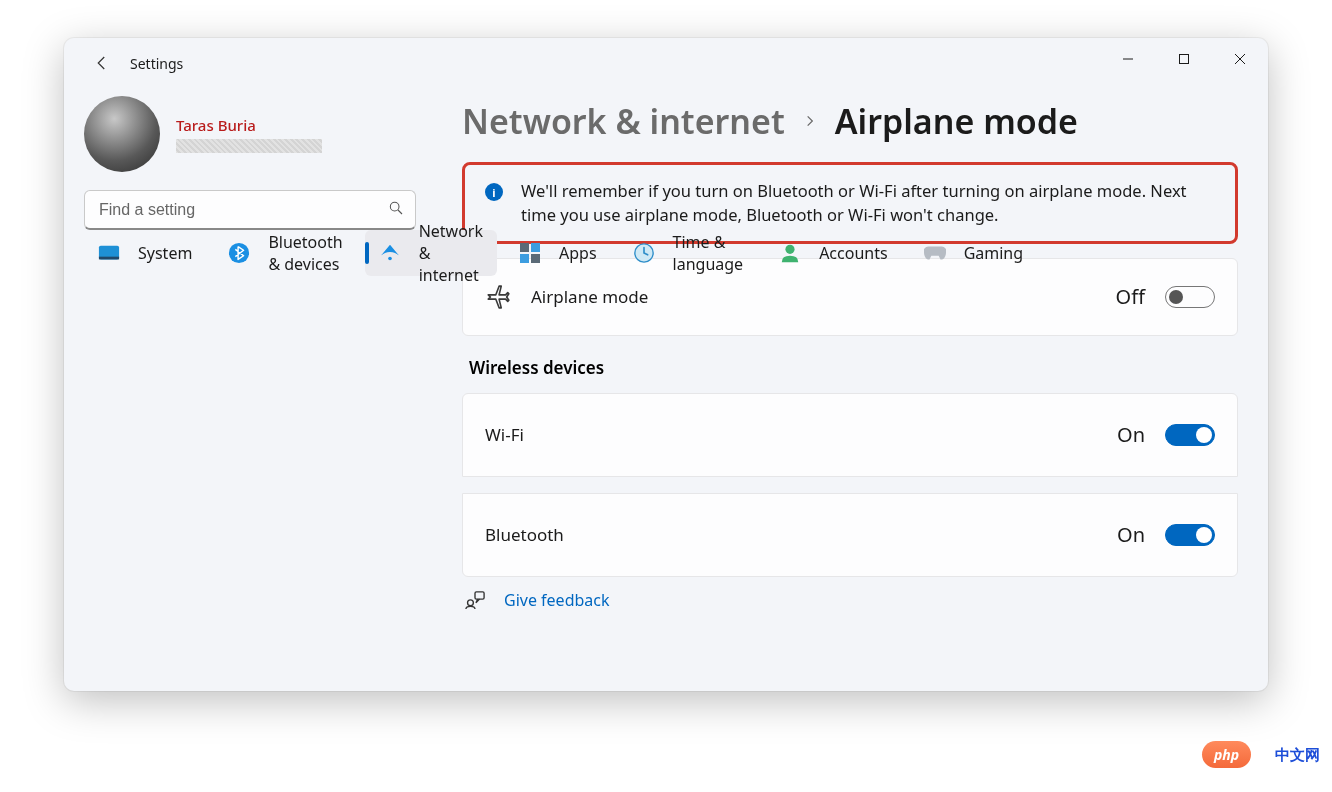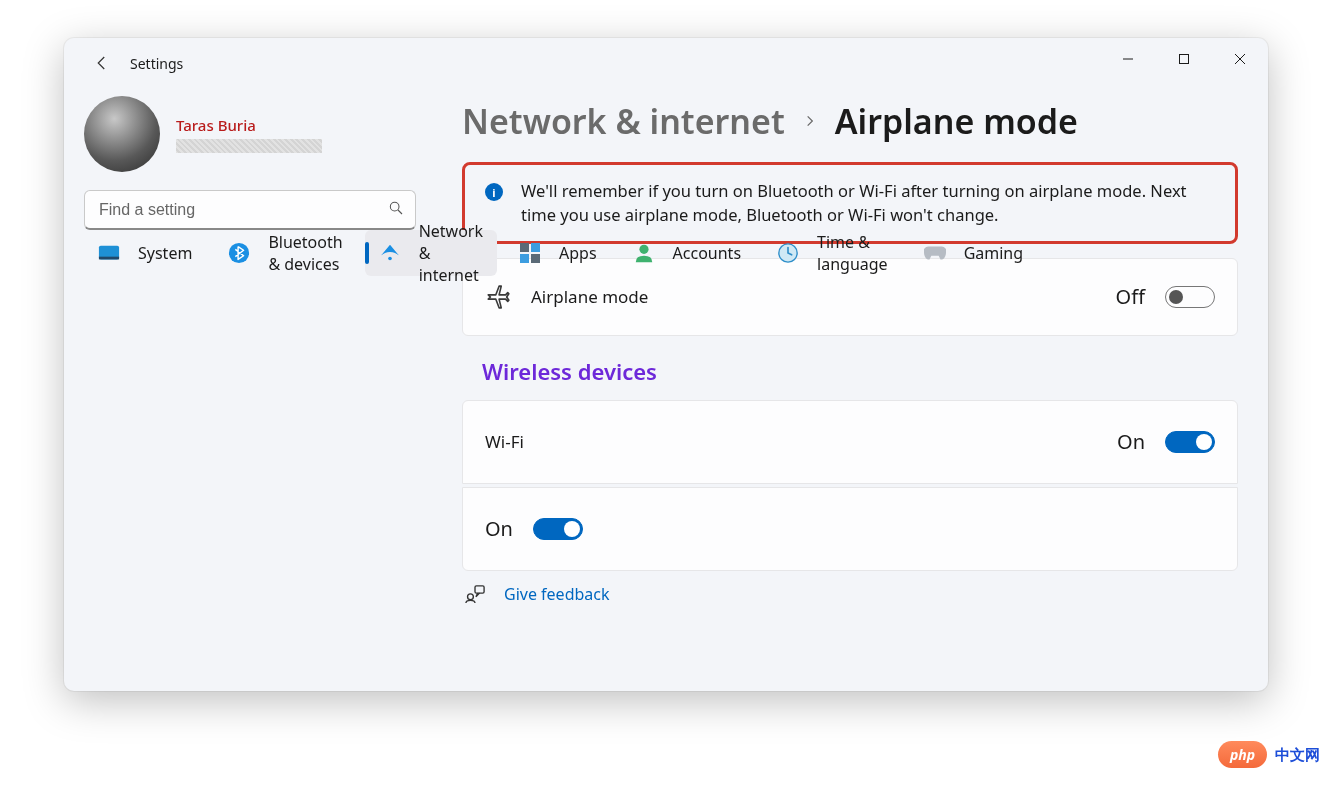--- a/index.html
+++ b/index.html
@@ -250,29 +250,29 @@
   .toggle.on {
     background: #0067c0;
     border: 1px solid #0067c0;
   }
   .toggle.on .knob {
     width: 16px; height: 16px; border-radius: 50%;
     background: #fff;
     position: absolute; right: 2px; top: 2px;
   }
   .section-header {
-    font-size: 22px;
+    font-size: 17px;
     font-weight: 600;
-    color: #6d28d9;
-    margin: 20px 0 14px 20px;
+    color: #000000;
+    margin: 20px 0 14px 7px;
   }
   .card-stack .card:first-child {
     border-bottom-left-radius: 0;
     border-bottom-right-radius: 0;
-    margin-bottom: 3px;
+    margin-bottom: 16px;
   }
   .card-stack .card:last-child {
     border-top-left-radius: 0;
     border-top-right-radius: 0;
     margin-bottom: 0;
   }
   .card.small { min-height: 84px; }
   .feedback {
     display: flex;
     align-items: center;
@@ -284,21 +284,21 @@
   .feedback-text {
     color: #0067c0;
     font-size: 16px;
   }
   .watermark {
     position: absolute;
     right: 12px;
     bottom: 24px;
     display: flex;
     align-items: center;
-    gap: 8px;
+    gap: 24px;
     color: #fff;
     font-size: 15px;
     font-weight: 500;
   }
   .php-pill {
     background: linear-gradient(180deg,#ff8a5c,#f46a3b);
     border-radius: 14px;
     padding: 4px 12px;
     color: #fff;
     font-style: italic;
@@ -401,35 +401,35 @@
                 <rect x="0" y="11" width="9" height="9" fill="#3c9de0"></rect>
                 <rect x="11" y="11" width="9" height="9" fill="#5a6a77"></rect>
               </svg>
           </span>
           <span>Apps</span>
         </div>
 
         <div class="nav-item">
           <span class="nav-icon">
             <svg width="22" height="22" viewBox="0 0 24 24">
+                <circle cx="12" cy="12" r="10" fill="#cfe9f5" stroke="#2e8ec9" stroke-width="1.5"></circle>
+                <path d="M12 6 L12 12 L16 14" stroke="#2e8ec9" stroke-width="1.8" fill="none" stroke-linecap="round"></path>
+              </svg>
+          </span>
+          <span>Time &amp; language</span>
+        </div>
+
+        <div class="nav-item">
+          <span class="nav-icon">
+            <svg width="22" height="22" viewBox="0 0 24 24">
                 <circle cx="12" cy="8" r="5" fill="#3fb26f"></circle>
                 <path d="M3 22 Q3 15 12 15 Q21 15 21 22 Z" fill="#3fb26f"></path>
               </svg>
           </span>
           <span>Accounts</span>
-        </div>
-
-        <div class="nav-item">
-          <span class="nav-icon">
-            <svg width="22" height="22" viewBox="0 0 24 24">
-                <circle cx="12" cy="12" r="10" fill="#cfe9f5" stroke="#2e8ec9" stroke-width="1.5"></circle>
-                <path d="M12 6 L12 12 L16 14" stroke="#2e8ec9" stroke-width="1.8" fill="none" stroke-linecap="round"></path>
-              </svg>
-          </span>
-          <span>Time &amp; language</span>
         </div>
 
         <div class="nav-item">
           <span class="nav-icon">
             <svg width="24" height="18" viewBox="0 0 24 18">
                 <path d="M5 2 H19 A5 5 0 0 1 24 9 A5 8 0 0 1 18 16 L16 12 H8 L6 16 A5 8 0 0 1 0 9 A5 5 0 0 1 5 2 Z" fill="#b6bcc4"></path>
               </svg>
           </span>
           <span>Gaming</span>
         </div>
@@ -471,20 +471,21 @@
 
       <div class="card-stack">
         <div class="card small card-no-icon">
           <div class="card-title">Wi-Fi</div>
           <div class="toggle-state">On</div>
           <div class="toggle on">
               <div class="knob"></div>
             </div>
         </div>
         <div class="card small card-no-icon">
+          <div class="card-title">Bluetooth</div>
           <div class="toggle-state">On</div>
           <div class="toggle on">
               <div class="knob"></div>
             </div>
         </div>
       </div>
 
       <div class="feedback">
         <span class="feedback-icon">
           <svg width="22" height="20" viewBox="0 0 24 22" fill="none" stroke="#333" stroke-width="1.5">

